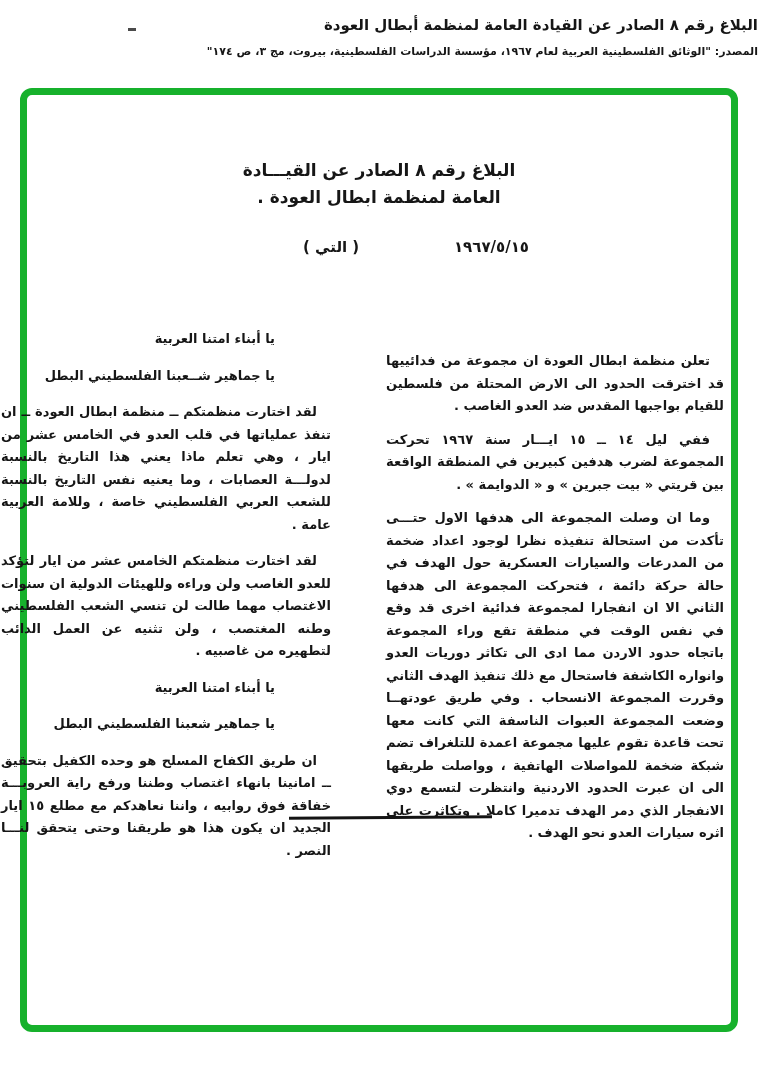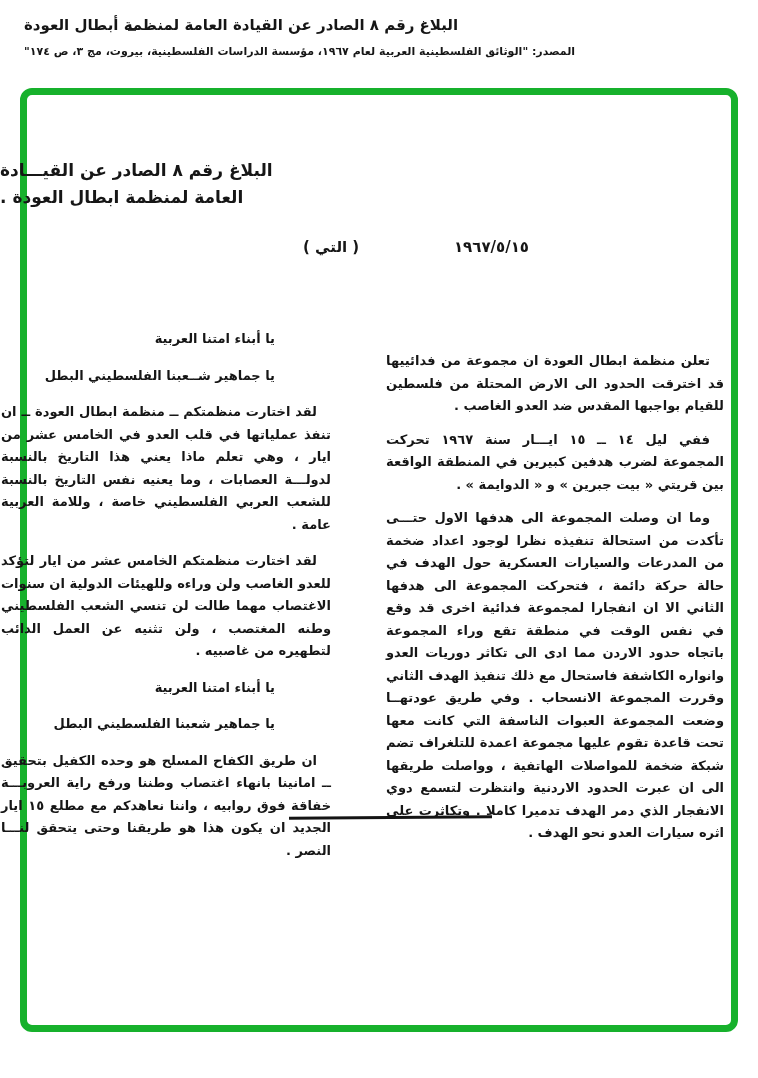--- a/index.html
+++ b/index.html
@@ -11,34 +11,34 @@
     font-family:"DejaVu Sans",sans-serif;
     color:#161616;
   }
   
   .artifact-dash{
     position:absolute;left:128px;top:28px;width:8px;height:3px;background:#4a4a4a;
   }
   
   .page-header{
     position:absolute;top:15px;left:0;right:0;
-    text-align:left;direction:rtl;font-weight:bold;margin-left:24px;
+    text-align:right;direction:rtl;font-weight:bold;margin-left:24px;
   }
   .page-title{font-size:15px;line-height:20px;}
   .page-citation{font-size:11px;line-height:14px;margin-top:10px;}
   
   .frame{
     position:absolute;left:20px;top:88px;width:704px;height:930px;
     border:7px solid #17b12c;border-radius:12px;
     background:transparent;
   }
   
   .doc-title{
     position:absolute;left:0;right:0;top:157px;
-    text-align:left;direction:rtl;
+    text-align:center;direction:rtl;
     font-weight:bold;font-size:17px;line-height:27px;
     letter-spacing:0.2px;
   }
   
   .date-line{
     position:absolute;left:303px;top:238px;width:226px;
     display:flex;justify-content:space-between;direction:rtl;
     font-weight:bold;font-size:15px;
   }
   

